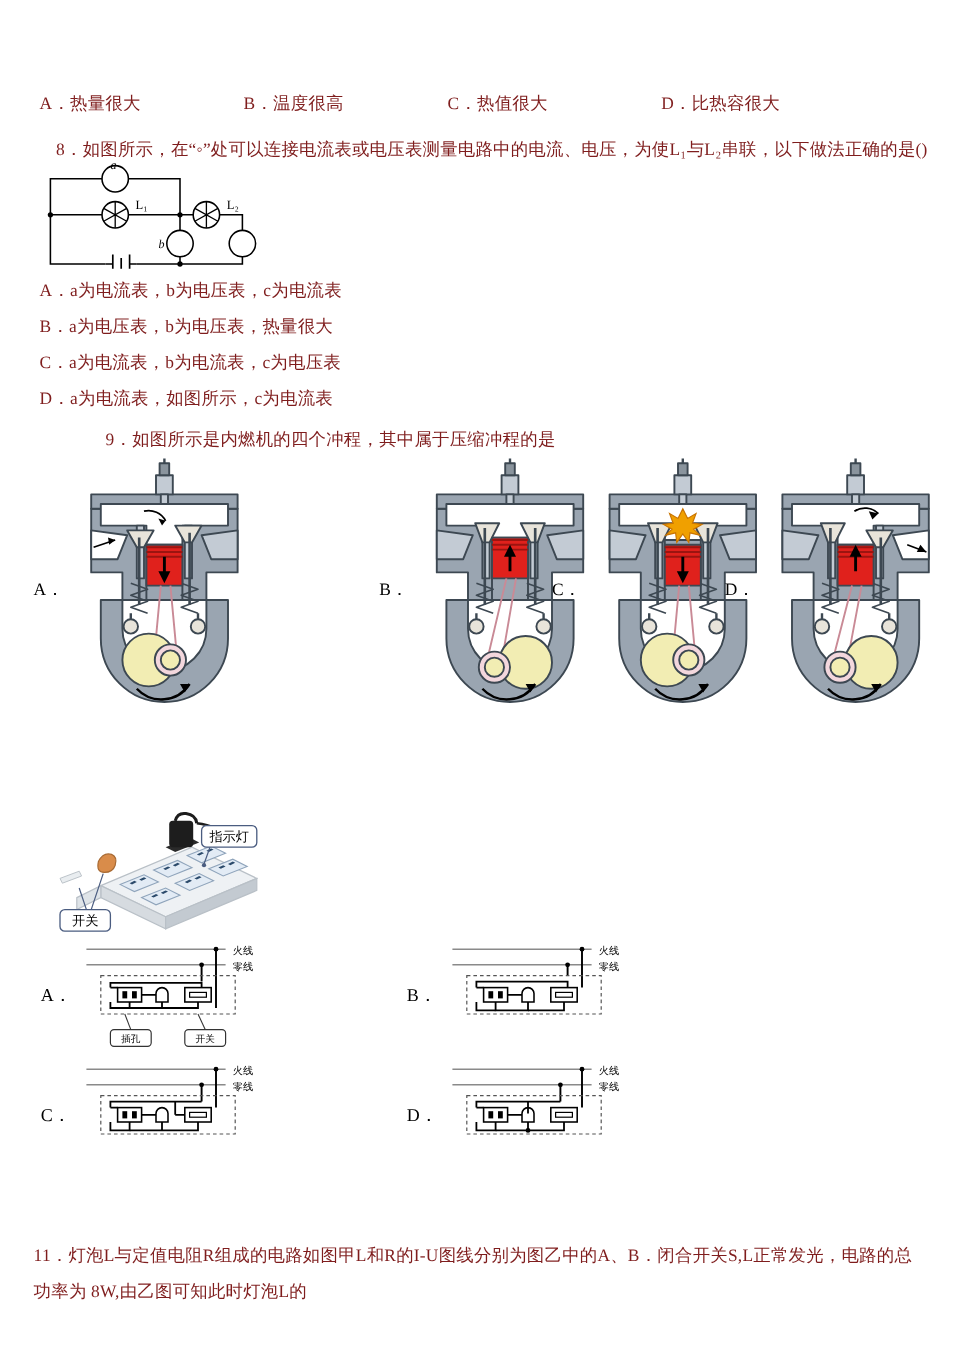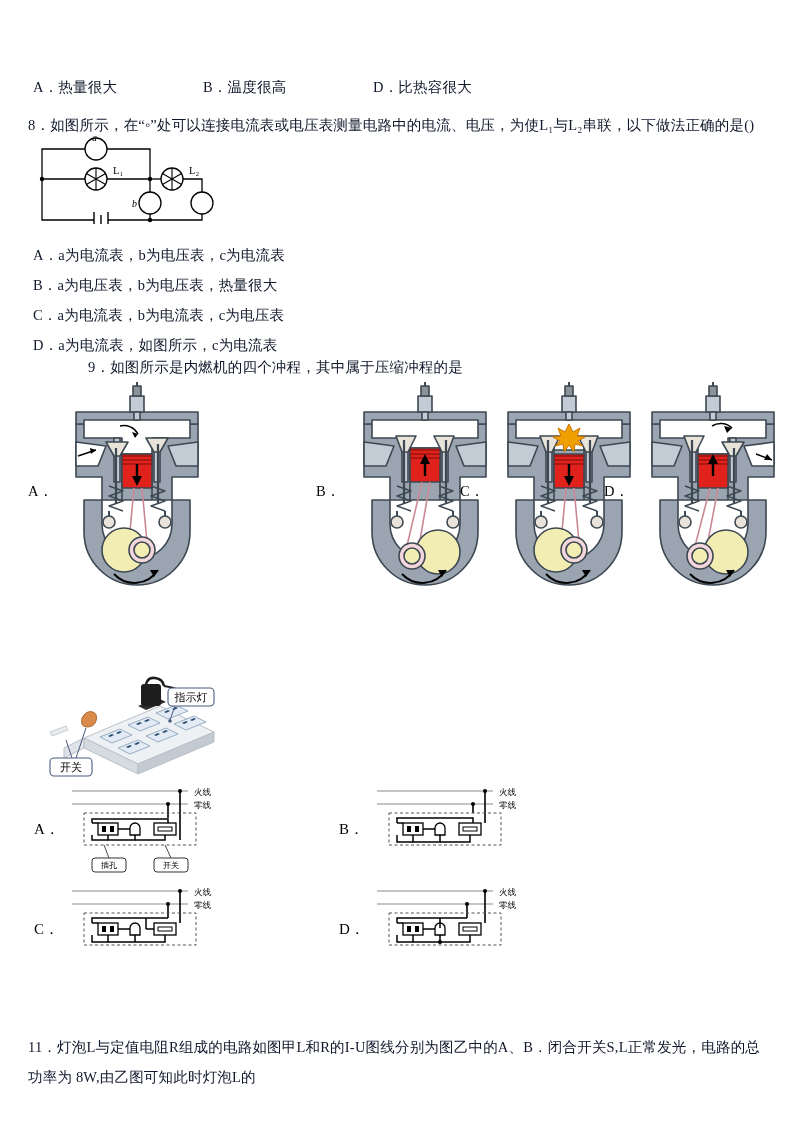--- a/index.html
+++ b/index.html
@@ -19,38 +19,38 @@
     position: absolute;
     left: 0; top: 0;
     width: 794px;
     height: 1123px;
     padding: 0;
   }
   .q-text {
     font-size: 14.5px;
     line-height: 30px;
     letter-spacing: 0.2px;
-    color: #0f172a;
+    color: #7f1d1d;
   }
   .abs { position: absolute; }
 
   
   #q7-options {
     left: 33px; top: 72px; width: 730px;
     display: flex;
   }
   #q7-options .opt { font-size: 14.5px; }
   #q7-options .opt:nth-child(1) { width: 170px; }
   #q7-options .opt:nth-child(2) { width: 170px; }
   #q7-options .opt:nth-child(3) { width: 178px; }
 
   
-  #q8-stem { left: 28px; top: 110px; width: 745px; }
+  #q8-stem { left: 28px; top: 110px; width: 745px; text-align: right; }
   #q8-figure { left: 30px; top: 134px; width: 185px; height: 90px; }
-  #q8-options { left: 33px; top: 228px; width: 500px; margin-top: 12px; }
+  #q8-options { left: 33px; top: 228px; width: 500px; }
   #q8-options .opt { line-height: 30px; font-size: 14.5px; }
 
   
   #q9-stem { left: 40px; top: 352px; width: 745px; margin-left: 48px; }
   #q9-figure-row { left: 28px; top: 382px; width: 745px; height: 215px; }
   .engine-item { position: absolute; top: 0; }
   .engine-label {
     position: absolute;
     font-size: 14.5px;
     left: 0;
@@ -72,20 +72,21 @@
   svg text { font-family: "Liberation Serif", serif; }
 </style>
 </head>
 <body>
 
 <div class="page">
 
   <div class="abs q-text" id="q7-options">
     <span class="opt">A．热量很大</span>
     <span class="opt">B．温度很高</span>
+    <span class="opt">C．热值很大</span>
     <span class="opt">D．比热容很大</span>
   </div>
 
   <div class="abs q-text" id="q8-stem">8．如图所示，在“◦”处可以连接电流表或电压表测量电路中的电流、电压，为使L₁与L₂串联，以下做法正确的是()</div>
 
   <div class="abs" id="q8-figure">
     <svg width="185" height="90" viewBox="0 0 185 90">
       <g stroke="#000" stroke-width="1.3" fill="none">
 
         <path d="M12 45 L12 15 L55 15"></path>

